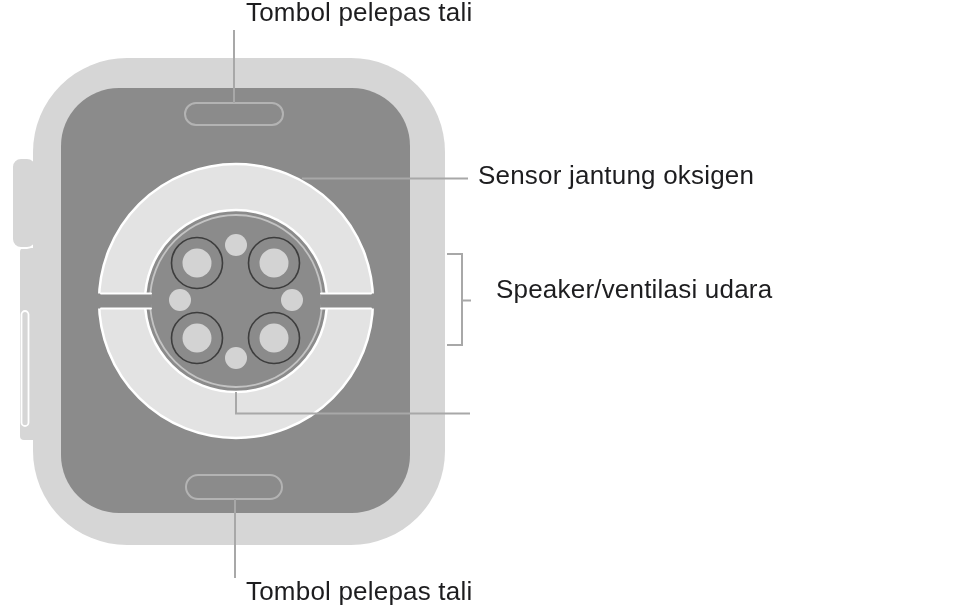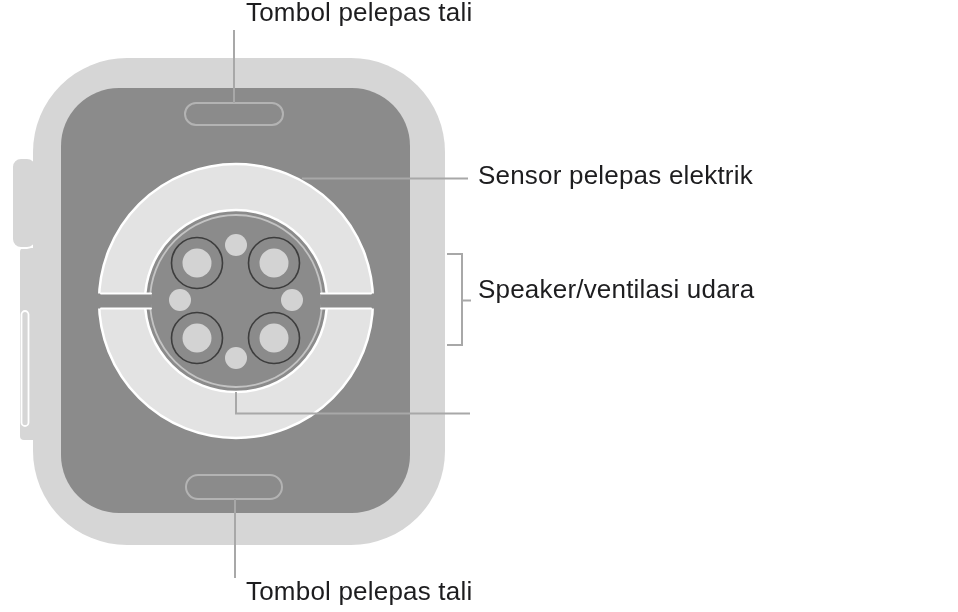--- a/index.html
+++ b/index.html
@@ -90,20 +90,20 @@
 
     <path class="nofill stroke-callout" stroke-width="2" d="M234,30 V103"></path>
     <path class="nofill stroke-callout" stroke-width="2" d="M302,178.5 H468"></path>
     <path class="nofill stroke-callout" stroke-width="2" d="M447,254 H462 V345 H447 M462,300.5 H471"></path>
     <path class="nofill stroke-callout" stroke-width="2" d="M236,392 V413.5 H470"></path>
     <path class="nofill stroke-callout" stroke-width="2" d="M235,499 V578"></path>
   </svg>
 
   <div class="label" style="left:246px;top:-5px;">Tombol pelepas tali</div>
 
-  <div class="label" style="left:478px;top:158px;">Sensor pelepas elektrik</div>
+  <div class="label" style="left:478px;top:158px;">Sensor jantung oksigen</div>
 
-  <div class="label" style="left:478px;top:272px;text-align:right;">Speaker/ventilasi udara</div>
+  <div class="label" style="left:496px;top:272px;text-align:right;">Speaker/ventilasi udara</div>
 
 
   <div class="label" style="left:246px;top:574px;">Tombol pelepas tali</div>
 
 </div>
 
 </body></html>

